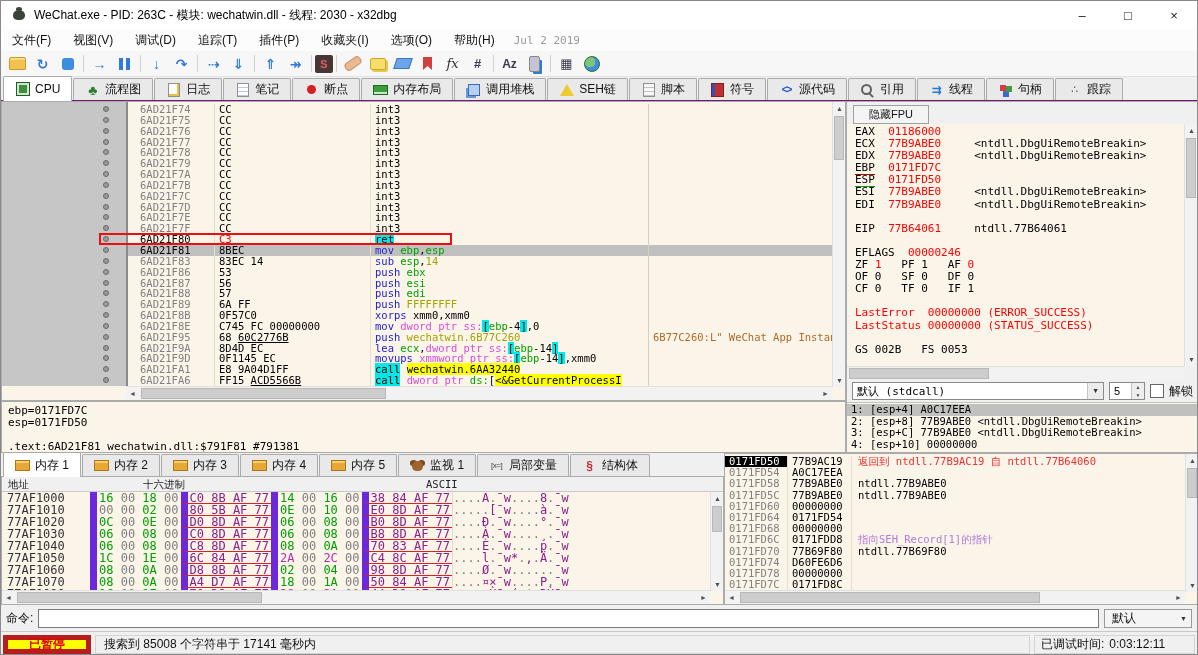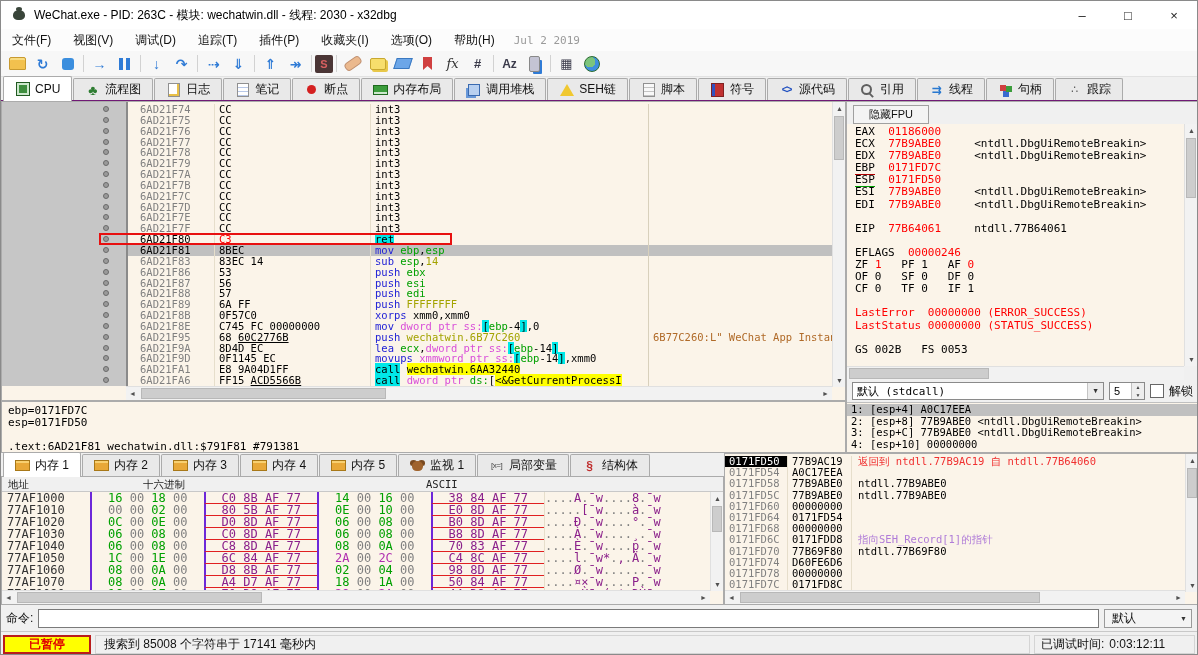--- a/index.html
+++ b/index.html
@@ -138,21 +138,21 @@
   .argrow.sel{background:#C0C0C0;}
   
   .dump{position:absolute;left:0;top:476px;width:723px;height:128px;background:#FBF4E9;border:1px solid #ABABAB;border-top:none;
         box-sizing:border-box;overflow:hidden;}
   .dhdr{position:absolute;left:0;top:0;width:100%;height:14px;background:#F0F0F0;border-bottom:1px solid #C8C8C8;
         font-family:"DejaVu Sans Mono",monospace;font-size:10.5px;color:#222;}
   .dhdr span{position:absolute;top:0;line-height:14px;}
   .dumprows{position:absolute;left:0;top:15px;width:708px;height:99px;overflow:hidden;}
   .dmr{height:12px;line-height:12px;font-family:"DejaVu Sans Mono",monospace;font-size:12px;display:flex;white-space:pre;}
   .dma{width:88px;padding-left:5px;box-sizing:border-box;color:#333;flex:none;}
-  .dmg{padding:0 16px;border-left:2px solid #6d28d9;flex:none;}
+  .dmg{padding:0 2px;border-left:7px solid #6d28d9;flex:none;}
   .dmg.ptr{color:#8B208B;border-bottom:1px solid #E02020;}
   .bz{color:#808080;} .bg{color:#00A000;} .bp{color:#B030B0;} .bq{color:inherit;}
   .dascii{border-left:1px solid #E6DECB;flex:none;}
   .az{color:#808080;} .ap{color:#8B208B;}
   
   .stack{position:absolute;left:723px;top:452px;width:475px;height:152px;background:#FBF4E9;border:1px solid #ABABAB;
          box-sizing:border-box;overflow:hidden;}
   .stackrows{position:absolute;left:0;top:2px;width:460px;}
   .skr{height:11.2px;line-height:11.2px;font-family:"DejaVu Sans Mono",monospace;font-size:10.5px;display:flex;white-space:pre;}
   .ska{width:62px;padding-left:4px;box-sizing:border-box;color:#808080;flex:none;}
@@ -163,21 +163,21 @@
   
   .cmdbar{position:absolute;left:0;top:604px;width:100%;height:26px;background:#F0F0F0;display:flex;align-items:center;
           padding:0 5px;gap:5px;box-sizing:border-box;}
   .cmdlbl{font-size:12px;color:#111;flex:none;}
   .cmdinput{flex:1;height:19px;border:1px solid #7A7A7A;background:#FFF;font:12px "DejaVu Sans Mono",monospace;padding:0 4px;box-sizing:border-box;}
   .cmddd{width:88px;height:19px;border:1px solid #9A9A9A;background:#F4F4F4;font-size:12px;display:flex;align-items:center;
          justify-content:space-between;padding-left:7px;box-sizing:border-box;color:#111;}
   .cmddd .dda{background:transparent;border-left:none;}
   .statusbar{position:absolute;left:0;top:630px;width:100%;height:25px;background:#F0F0F0;border-top:1px solid #C8C8C8;
              display:flex;align-items:center;font-size:12px;box-sizing:border-box;}
-  .badge{margin-left:2px;width:88px;height:19px;background:#FFFF00;border:2px solid #b91c1c;color:#E00000;font-weight:bold;
+  .badge{margin-left:2px;width:88px;height:19px;background:#FFFF00;border:5px solid #b91c1c;color:#E00000;font-weight:bold;
          display:flex;align-items:center;justify-content:center;box-sizing:border-box;flex:none;}
   .stmsg{margin-left:4px;width:935px;height:19px;border:1px solid #D4D4D4;display:flex;align-items:center;padding-left:8px;
          box-sizing:border-box;color:#111;flex:none;}
   .sttime{margin-left:4px;margin-right:2px;flex:1;height:19px;border:1px solid #D4D4D4;display:flex;align-items:center;
           padding-left:6px;box-sizing:border-box;color:#111;gap:5px;}
 </style>
 </head>
 <body>
 
 <div class="win">

